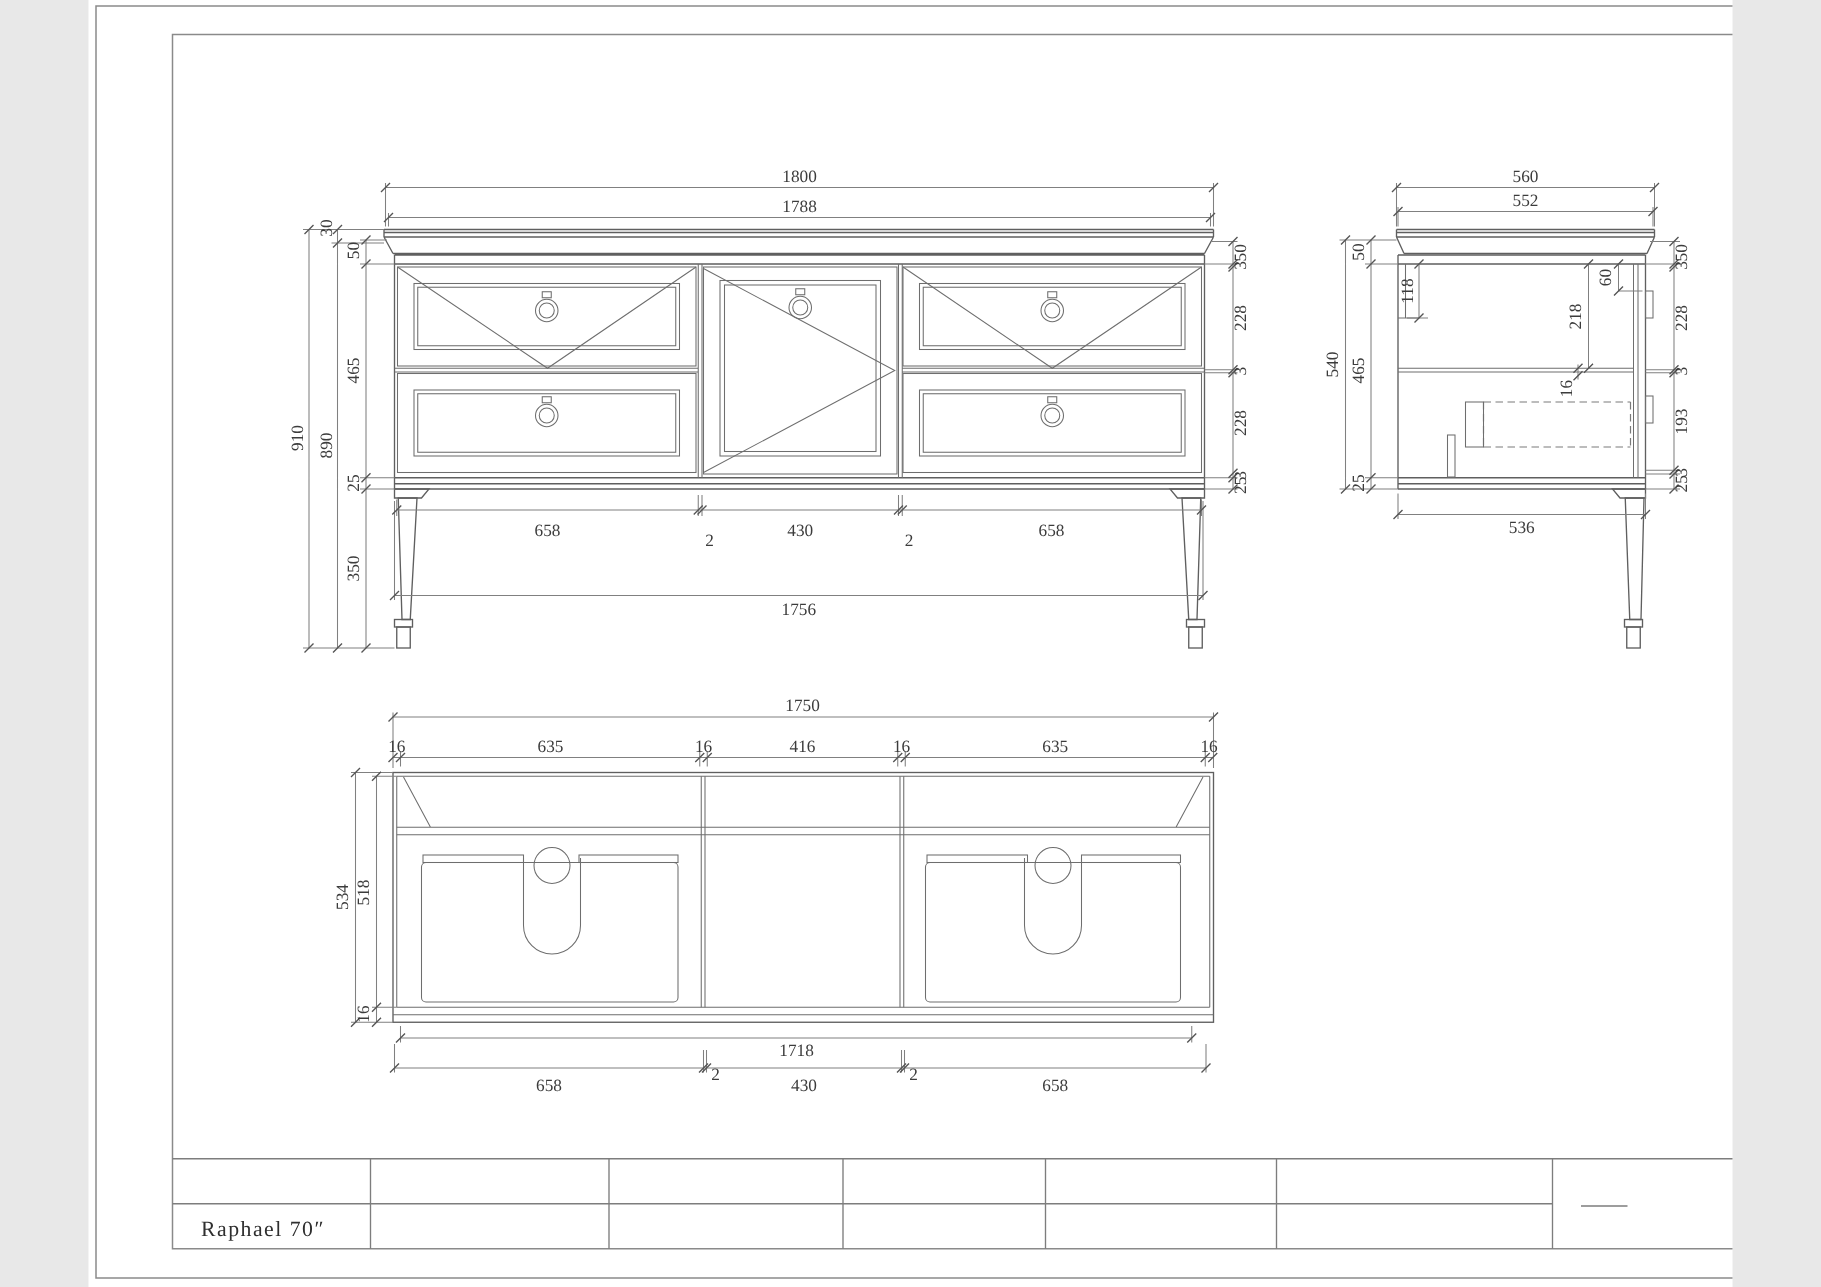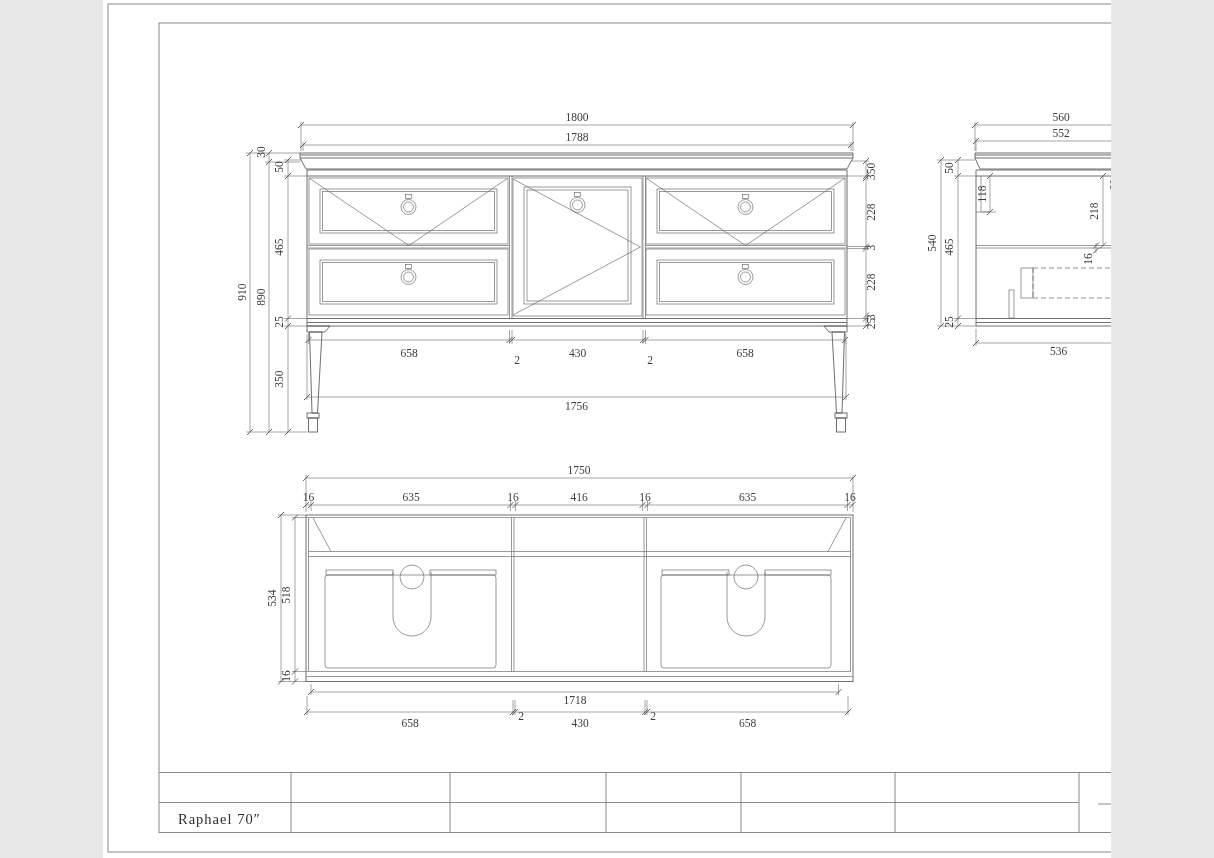--- a/index.html
+++ b/index.html
@@ -1,16 +1,16 @@
 <!DOCTYPE html>
 <html><head>
 <meta charset="utf-8">
 <style>
   html,body{margin:0;padding:0;background:#e8e8e8;}
-  .sheet{position:relative;width:1008px;height:858px;background:#ffffff;margin:0 auto;overflow:hidden;}
+  .sheet{position:relative;width:1096px;height:858px;background:#ffffff;margin:0 auto;overflow:hidden;}
   svg{display:block;}
   text{font-family:"Liberation Serif",serif;font-size:11.5px;fill:#3c3c3c;}
   .title-text{font-size:14.5px;fill:#2f2f2f;letter-spacing:1px;}
   .geo{stroke:#5f5f5f;stroke-width:0.9;fill:none;}
   .geo-thin{stroke:#6e6e6e;stroke-width:0.7;fill:none;}
   .dim{stroke:#808080;stroke-width:0.7;fill:none;}
   .tick{stroke:#555555;stroke-width:0.9;fill:none;}
   .dash{stroke:#7a7a7a;stroke-width:0.8;fill:none;stroke-dasharray:5,3;}
   .border{stroke:#8a8a8a;stroke-width:1;fill:none;}
   .tb{stroke:#7d7d7d;stroke-width:0.9;fill:none;}

